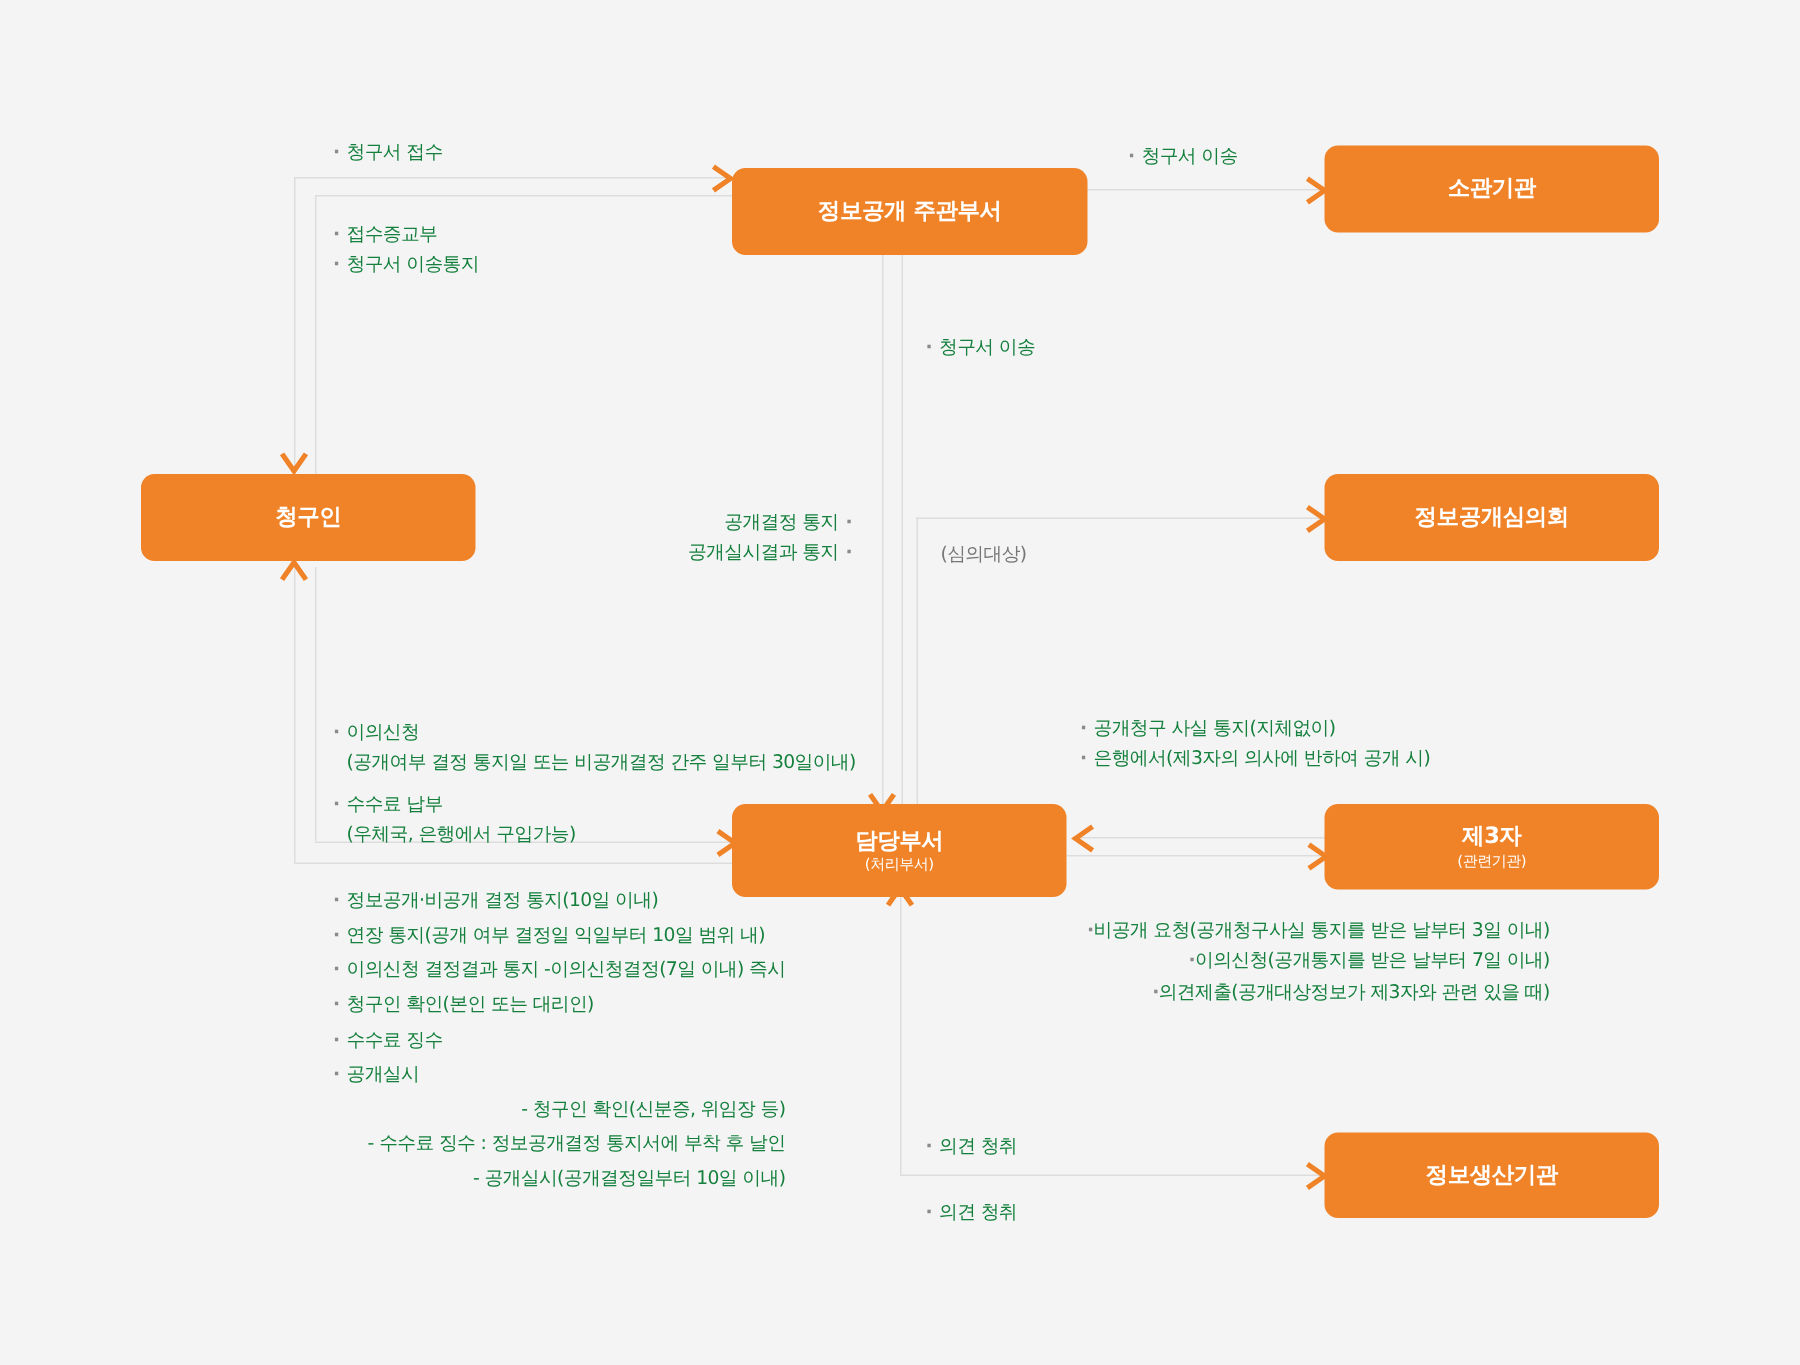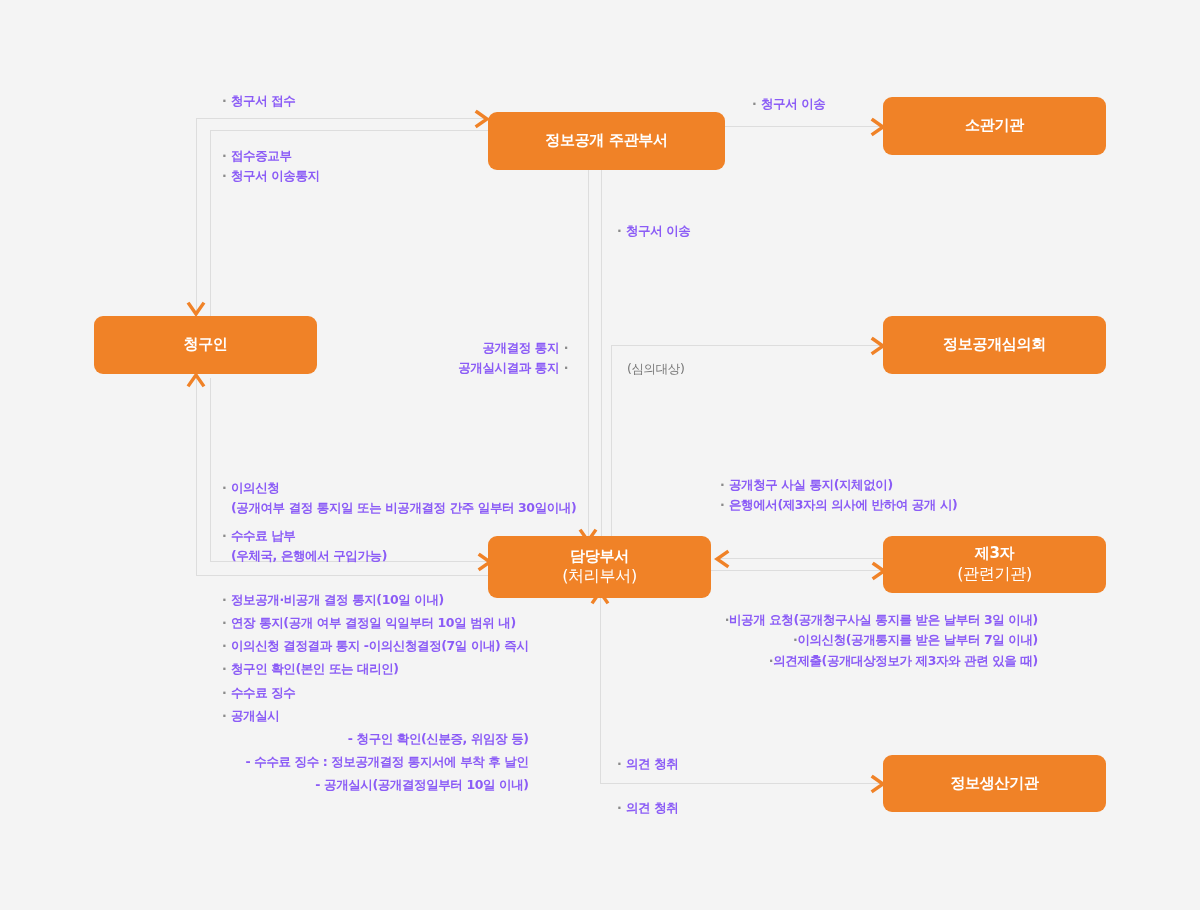--- a/index.html
+++ b/index.html
@@ -26,21 +26,21 @@
     flex-direction: column;
     align-items: center;
     justify-content: center;
     font-size: 15px;
     font-weight: bold;
     letter-spacing: -0.3px;
     line-height: 1.3;
     z-index: 6;
   }
   .node .sub {
-    font-size: 16px;
+    font-size: 10px;
     font-weight: normal;
     letter-spacing: -0.3px;
   }
 
   
   .ln {
     position: absolute;
     background: #dddddd;
     z-index: 2;
   }
@@ -58,21 +58,21 @@
   
   .txt {
     position: absolute;
     color: #777777;
     font-size: 12.5px;
     letter-spacing: -0.4px;
     line-height: 1.62;
     white-space: nowrap;
     z-index: 4;
   }
-  .txt.bold { font-weight: bold; color: #8b5cf6; }
+  .txt.bold { font-weight: normal; color: #15803d; }
   .txt.right { text-align: right; }
   .txt .bullet::before {
     content: "\00b7";
     display: inline-block;
     width: 9px;
     font-weight: bold;
     color: #8a8a8a;
   }
   .txt .bullet.trail::before { content: none; }
   .txt .bullet.trail::after {

